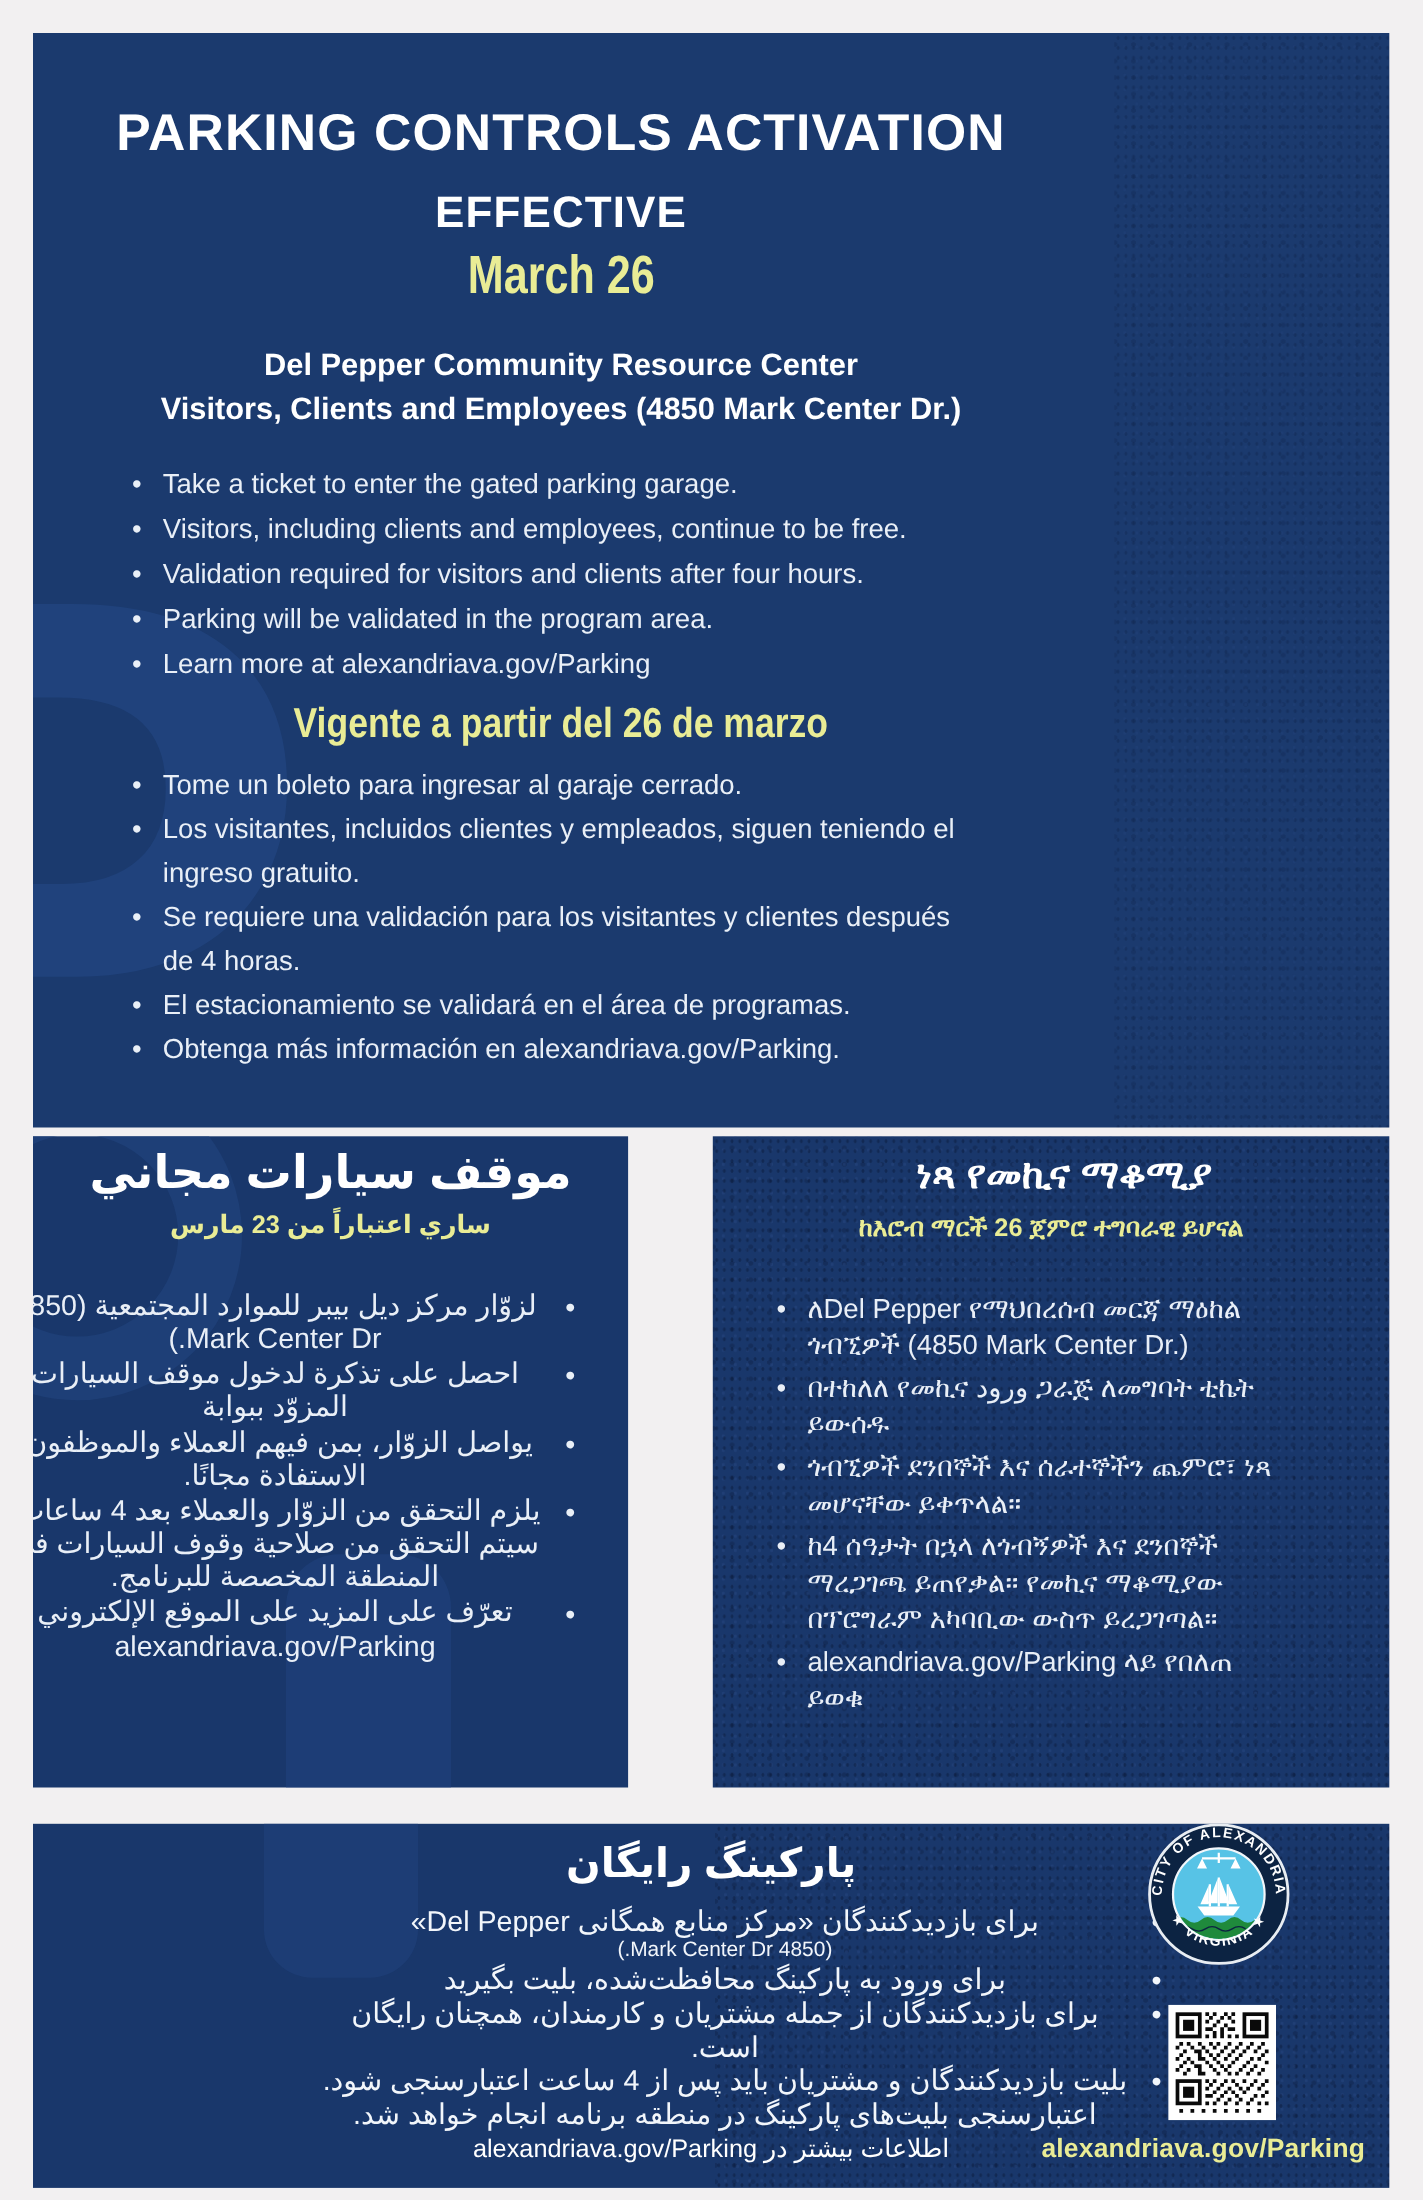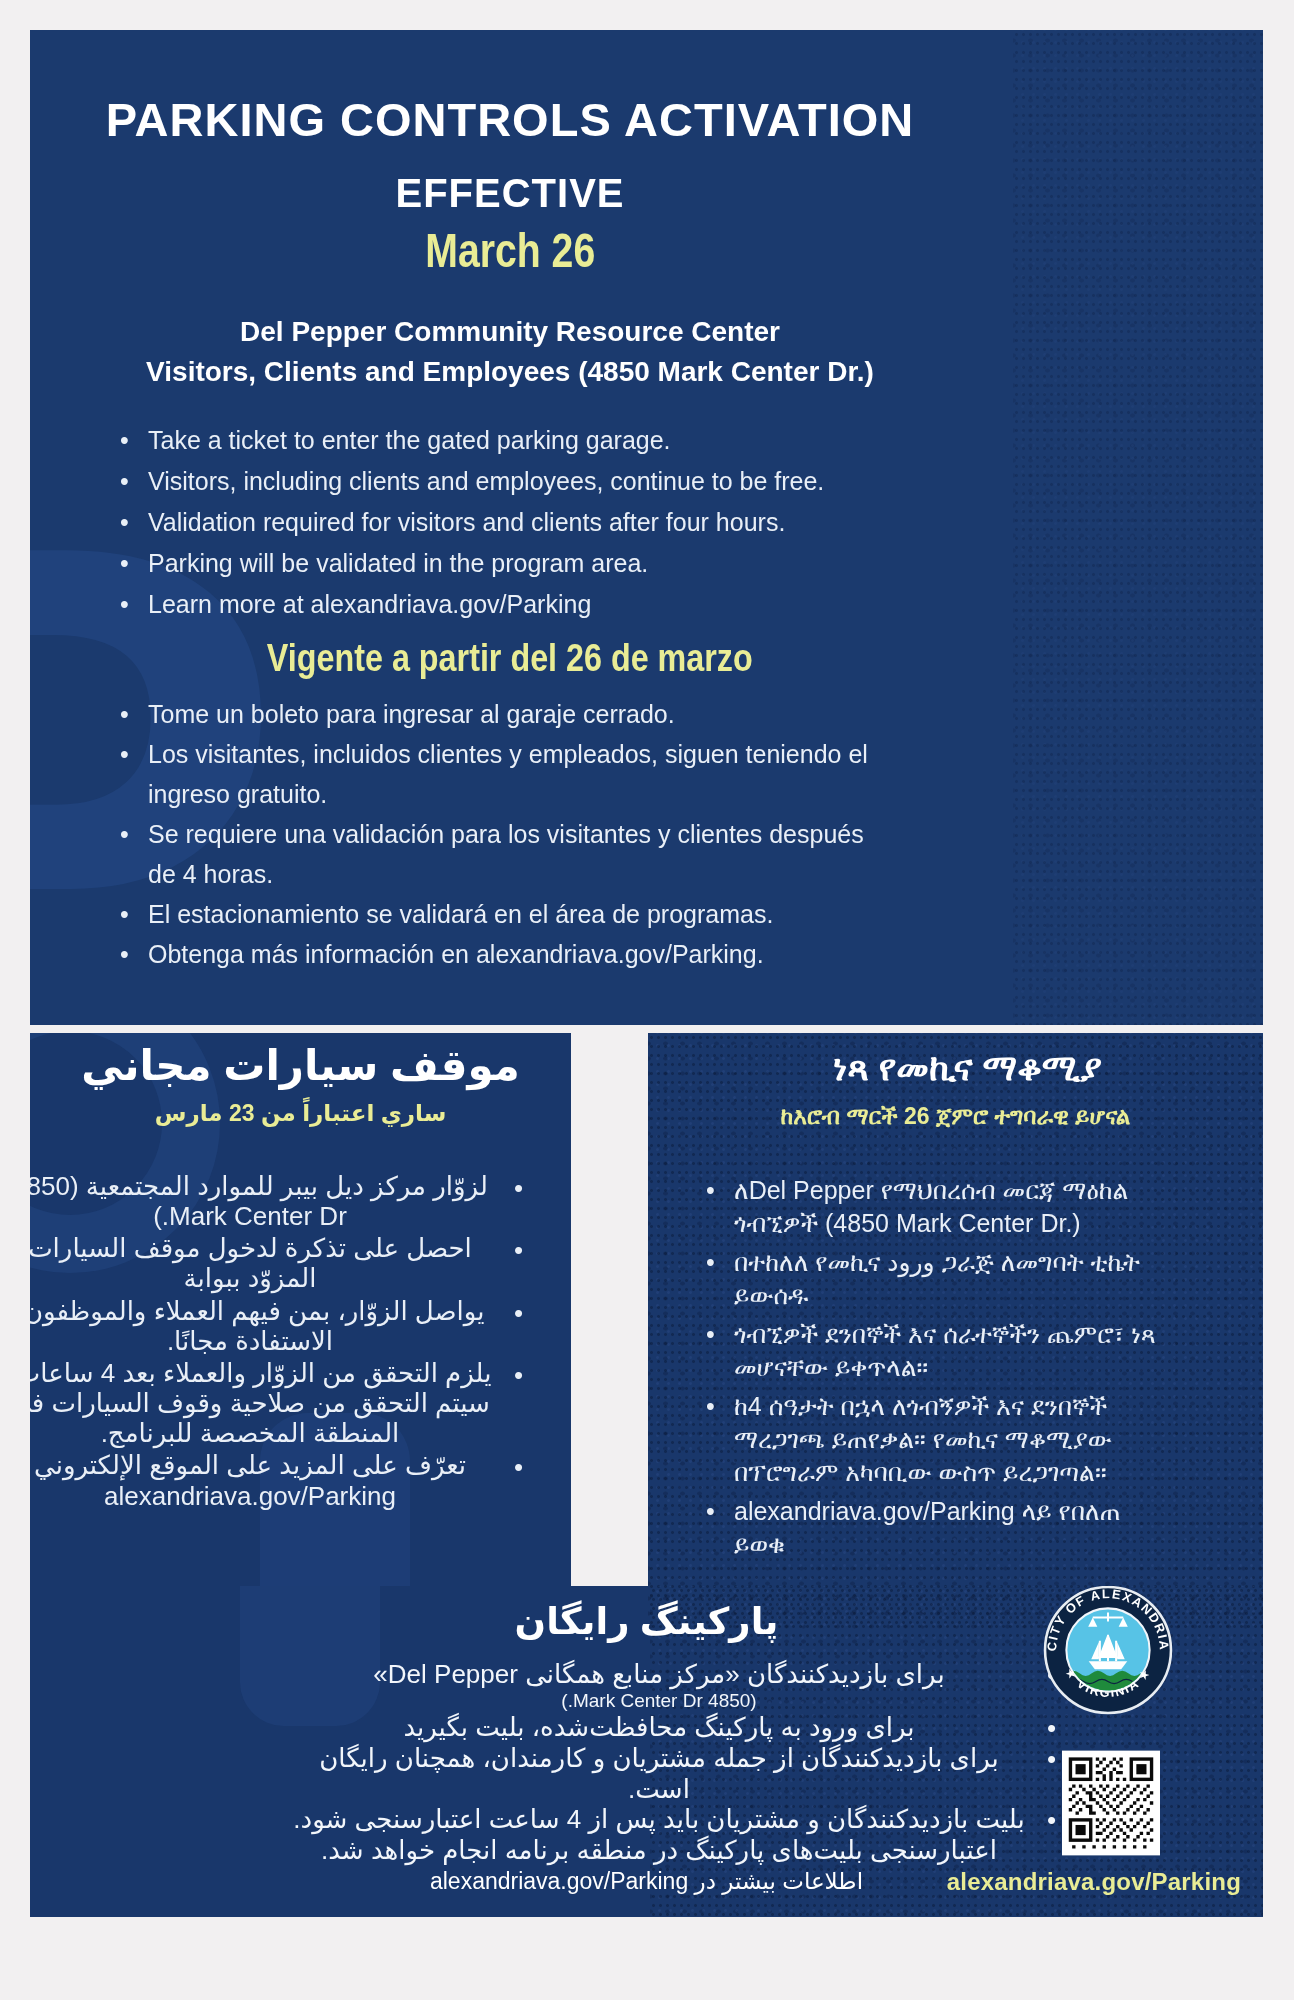--- a/index.html
+++ b/index.html
@@ -12,21 +12,21 @@
   }
   *{margin:0;padding:0;box-sizing:border-box;}
   html,body{background:#e9e7e8;}
   body{font-family:var(--sans);}
   .page{position:relative;width:1294px;height:2000px;background:#f2f0f1;overflow:hidden;margin:0 auto;}
 
   .sec{position:absolute;background:var(--navy);overflow:hidden;}
   .sec-top{left:30px;top:30px;width:1233px;height:995px;}
   .sec-ar{left:30px;top:1033px;width:541px;height:592px;background:var(--navy2);}
   .sec-am{left:648px;top:1033px;width:615px;height:592px;background:var(--navy2);}
-  .sec-bot{left:30px;top:1586px;width:1233px;height:331px;background:var(--navy2);}
+  .sec-bot{left:30px;top:1658px;width:1233px;height:331px;background:var(--navy2);}
 
   
   .tex{position:absolute;pointer-events:none;z-index:1;
     background-image:
       radial-gradient(rgba(6,18,44,.38) 1px, transparent 1.6px),
       radial-gradient(rgba(46,78,140,.33) 1px, transparent 1.6px),
       radial-gradient(rgba(10,24,56,.30) 2px, transparent 2.6px);
     background-size:7px 9px, 11px 13px, 17px 15px;
     background-position:0 0, 4px 6px, 9px 3px;}
   .tex-am{inset:0;}

